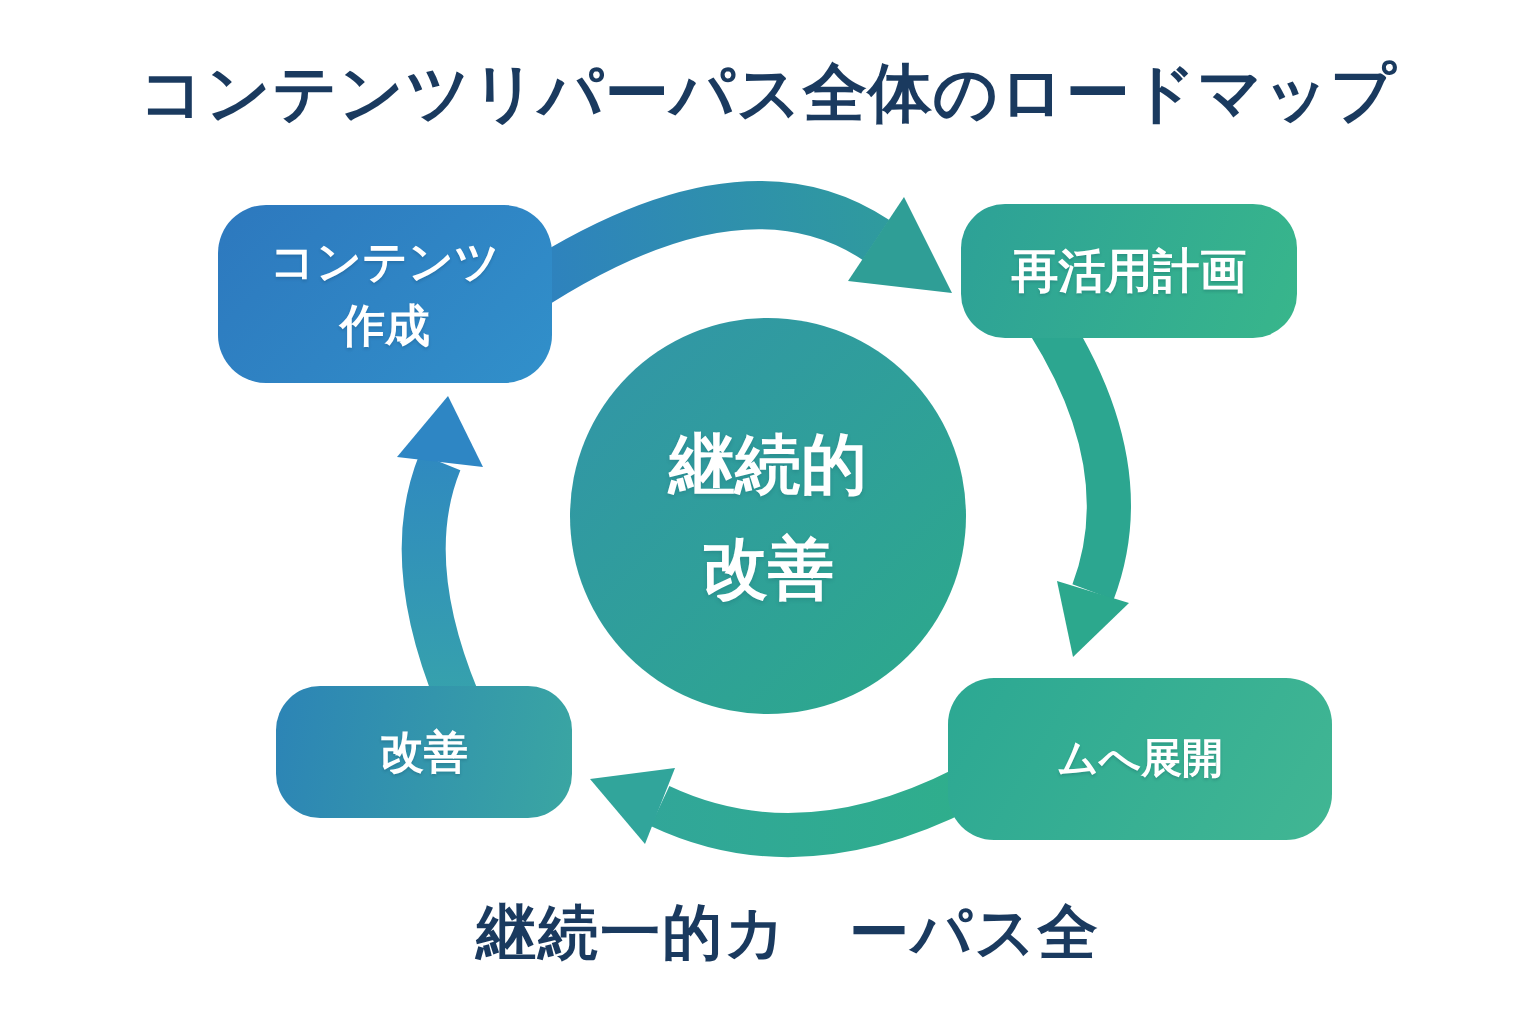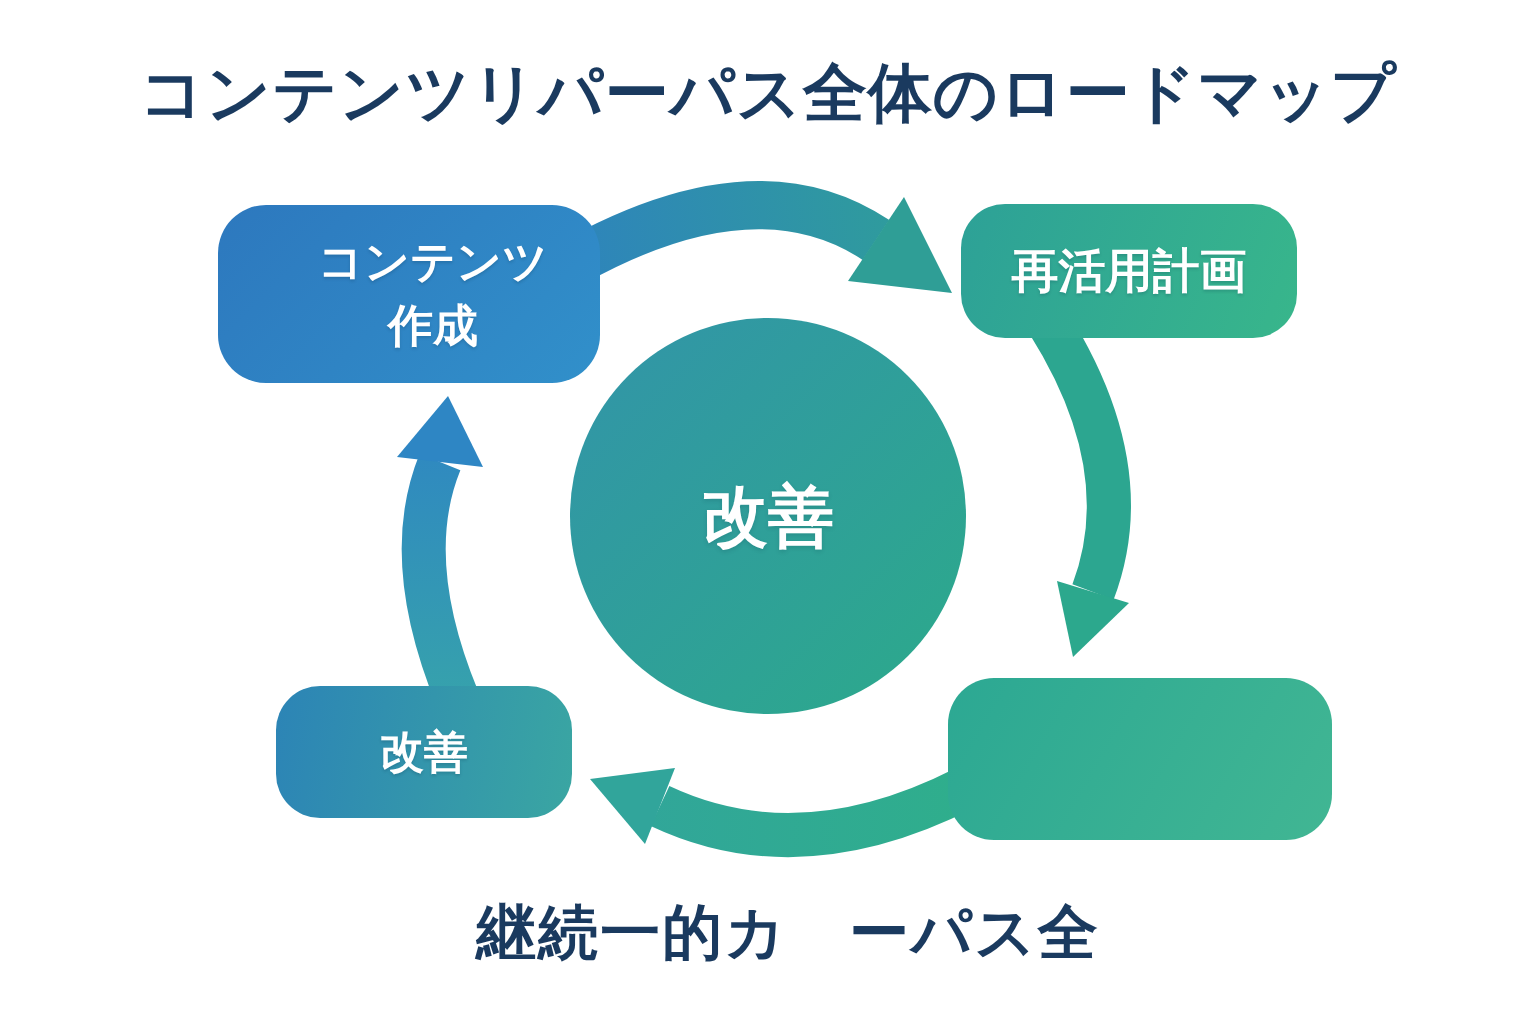--- a/index.html
+++ b/index.html
@@ -17,21 +17,21 @@
   }
   .node{
     position:absolute;display:flex;flex-direction:column;justify-content:center;
     align-items:center;text-align:center;color:#ffffff;font-weight:800;
     text-shadow:0 2px 3px rgba(0,40,60,0.18);
   }
   .node span{display:block;}
   .node-content-creation{
     left:218px;top:205px;width:334px;height:178px;border-radius:48px;
     background:linear-gradient(135deg,#2d78be 0%,#3190ca 100%);
-    font-size:45px;line-height:1.42;padding-left:48px;
+    font-size:45px;line-height:1.42;
   }
   .node-reuse-planning{
     left:961px;top:204px;width:336px;height:134px;border-radius:44px;
     background:linear-gradient(110deg,#2da197 0%,#38b68b 100%);
     font-size:47px;
   }
   .node-deploy{
     left:948px;top:678px;width:384px;height:162px;border-radius:46px;
     background:linear-gradient(120deg,#2ca893 0%,#41b693 100%);
     font-size:41px;line-height:1.45;
@@ -94,25 +94,27 @@
   <div class="node node-content-creation">
     <span>コンテンツ</span>
     <span>作成</span>
   </div>
 
   <div class="node node-reuse-planning">
     <span>再活用計画</span>
   </div>
 
   <div class="node node-deploy">
+    <span>ムへ展開</span>
   </div>
 
   <div class="node node-improvement">
     <span>改善</span>
   </div>
 
   <div class="center-circle">
+    <span>継続的</span>
     <span>改善</span>
   </div>
 
   <div class="bottom-caption">継続一的カ゚ーパス全</div>
 
 </div>
 
 </body></html>

